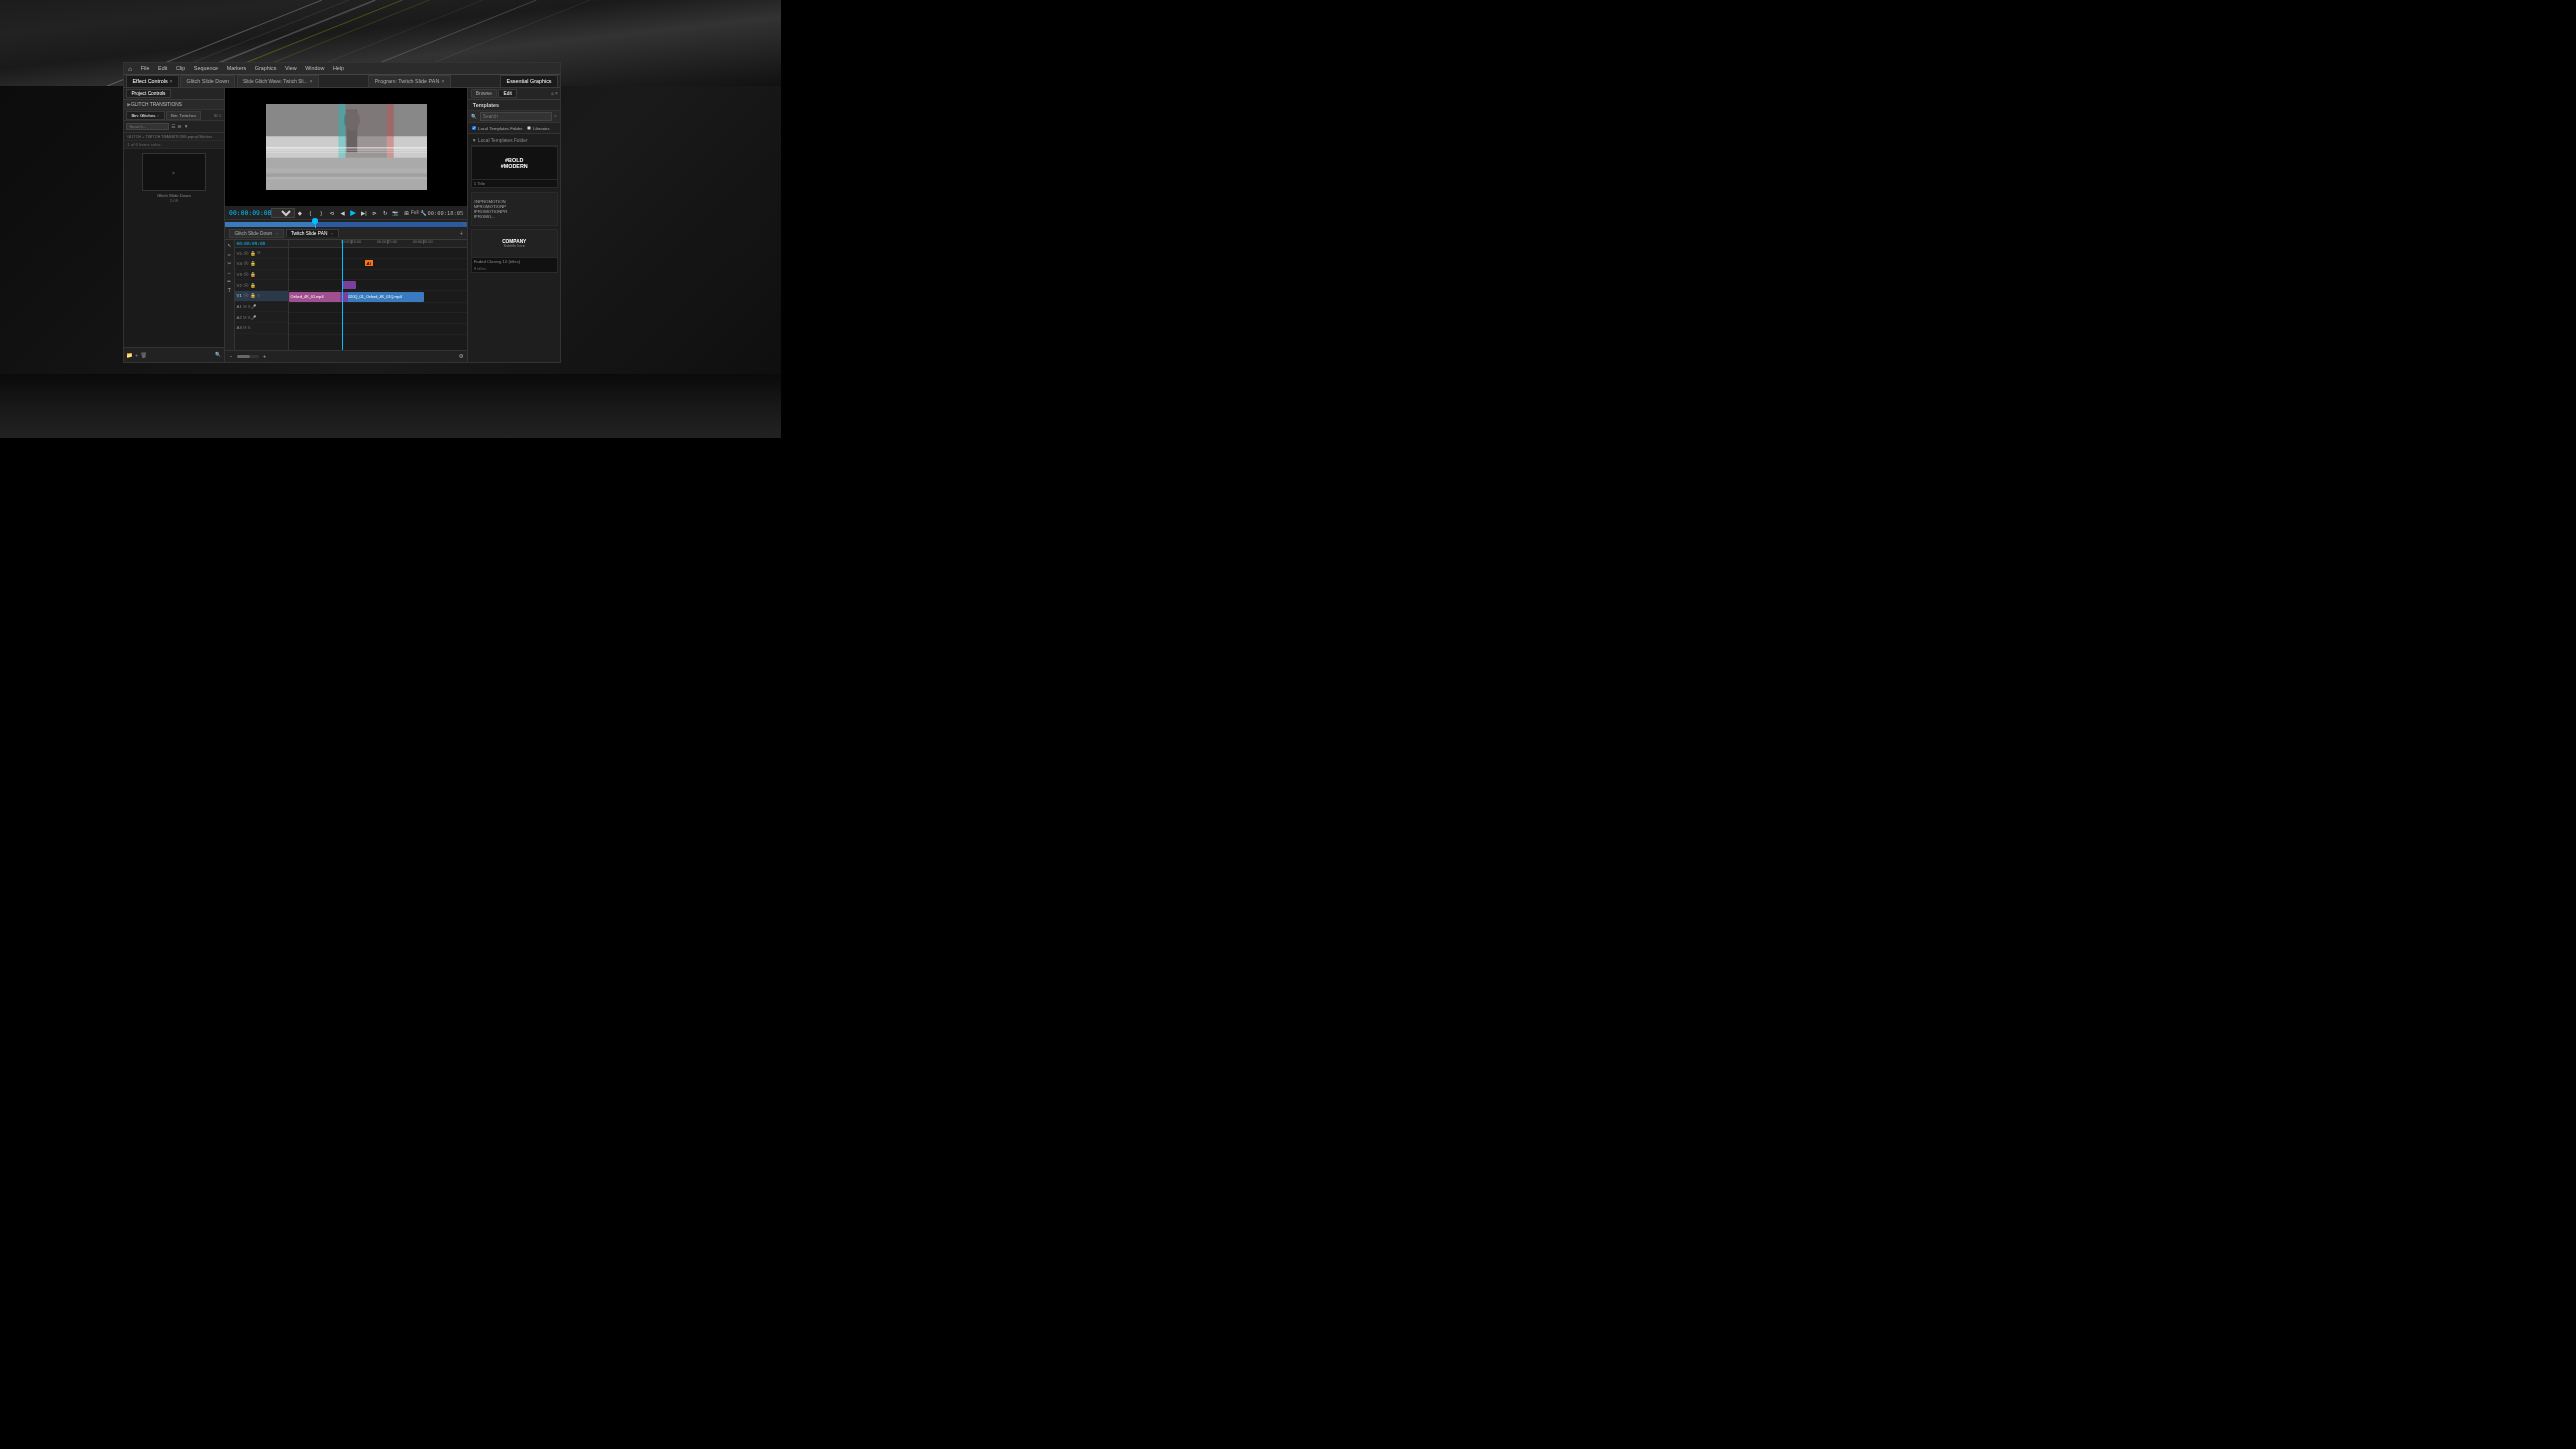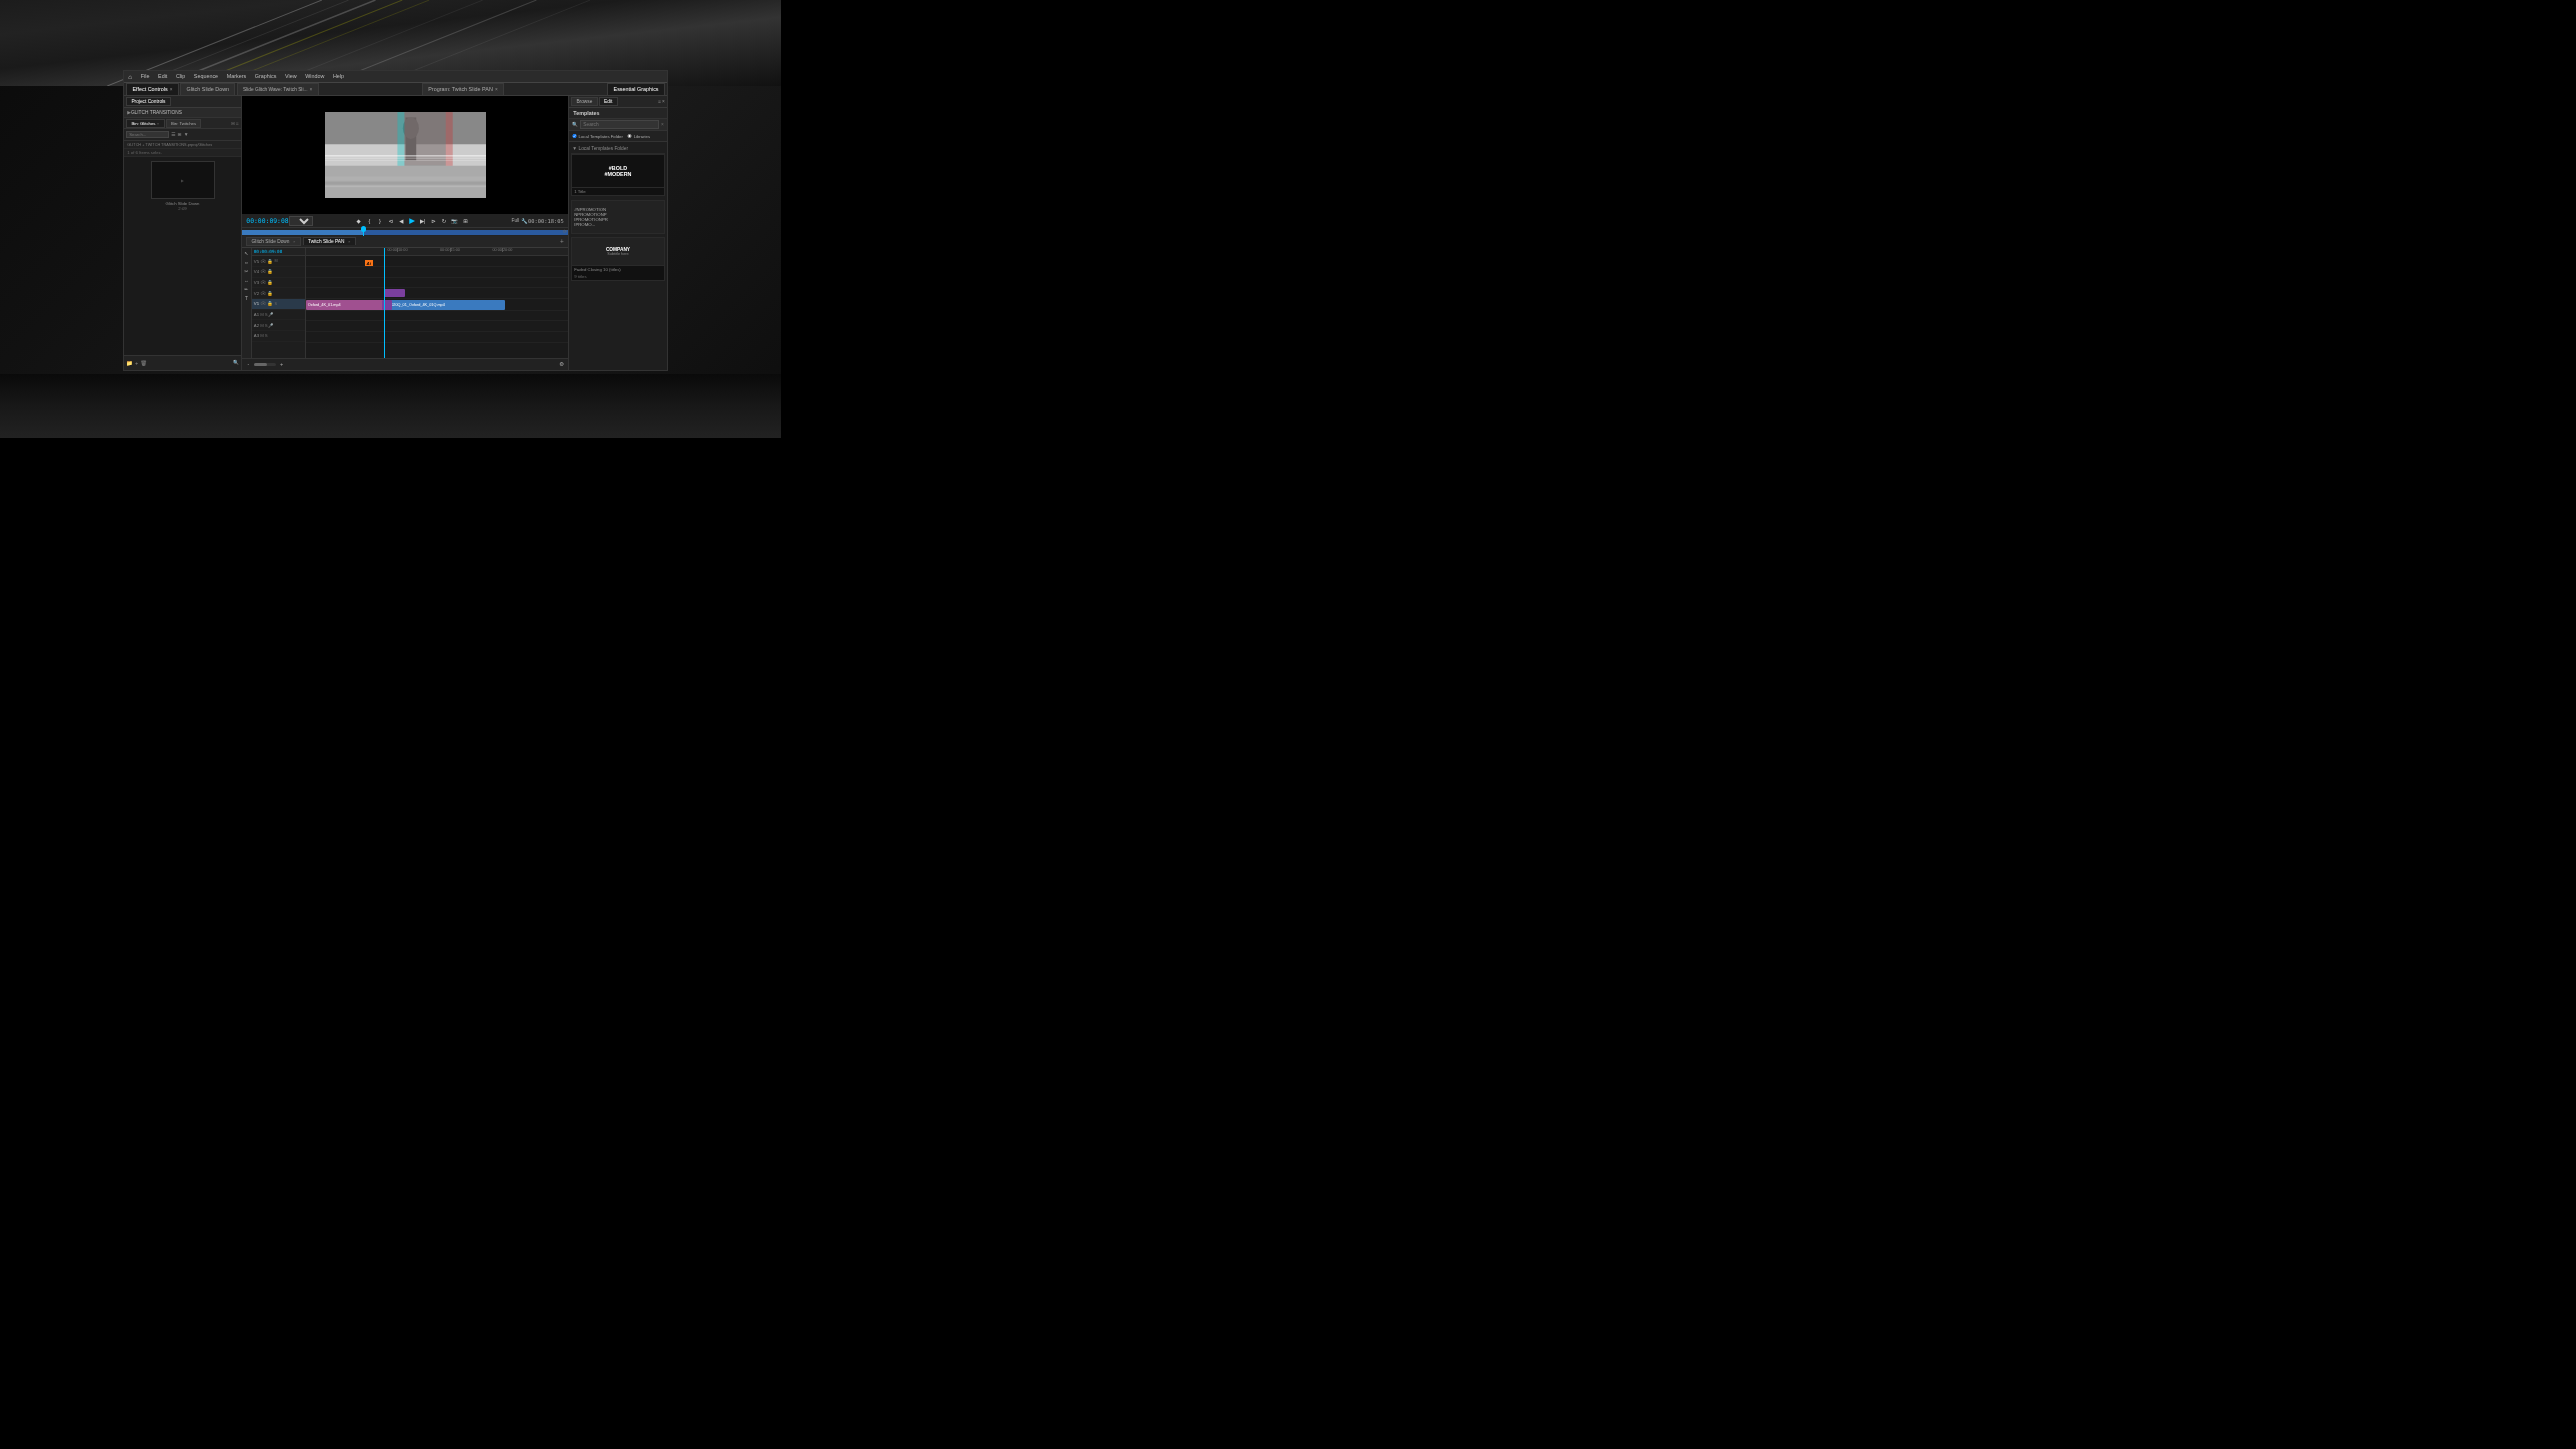--- a/index.html
+++ b/index.html
@@ -48,23 +48,23 @@
         #0a0a0a 0%,
         #181818 50%,
         #222 100%
       );
       z-index: 0;
     }
 
     
     .app-container {
       position: absolute;
-      top: 70px;
+      top: 62px;
       left: 123px;
-      width: 545px;
+      width: 438px;
       height: 301px;
       background: #1a1a1a;
       border: 0.5px solid #333;
       z-index: 10;
     }
 
     
     .menu-bar {
       height: 11.8px;
       background: #2b2b2b;

